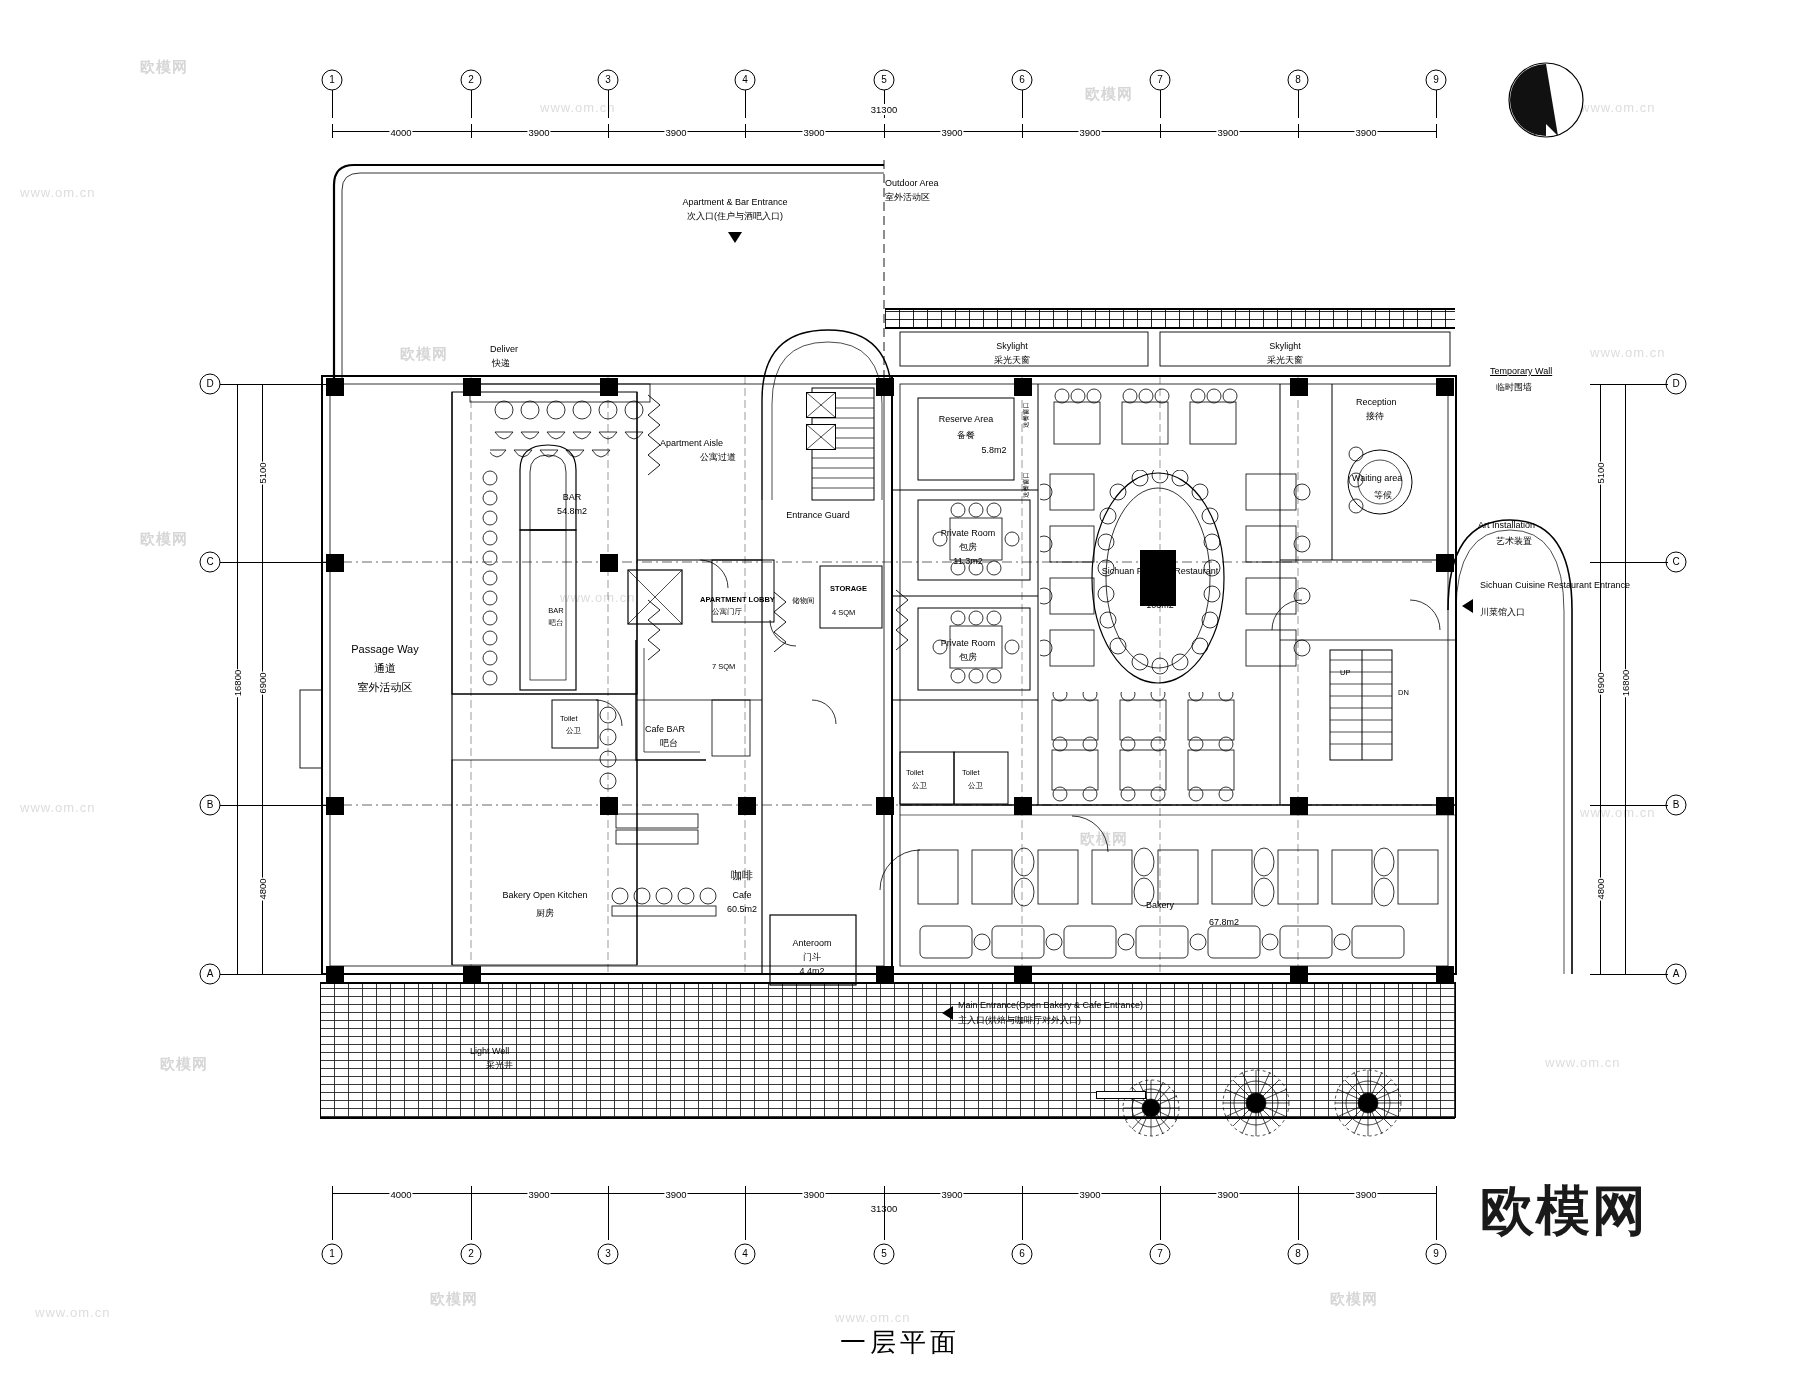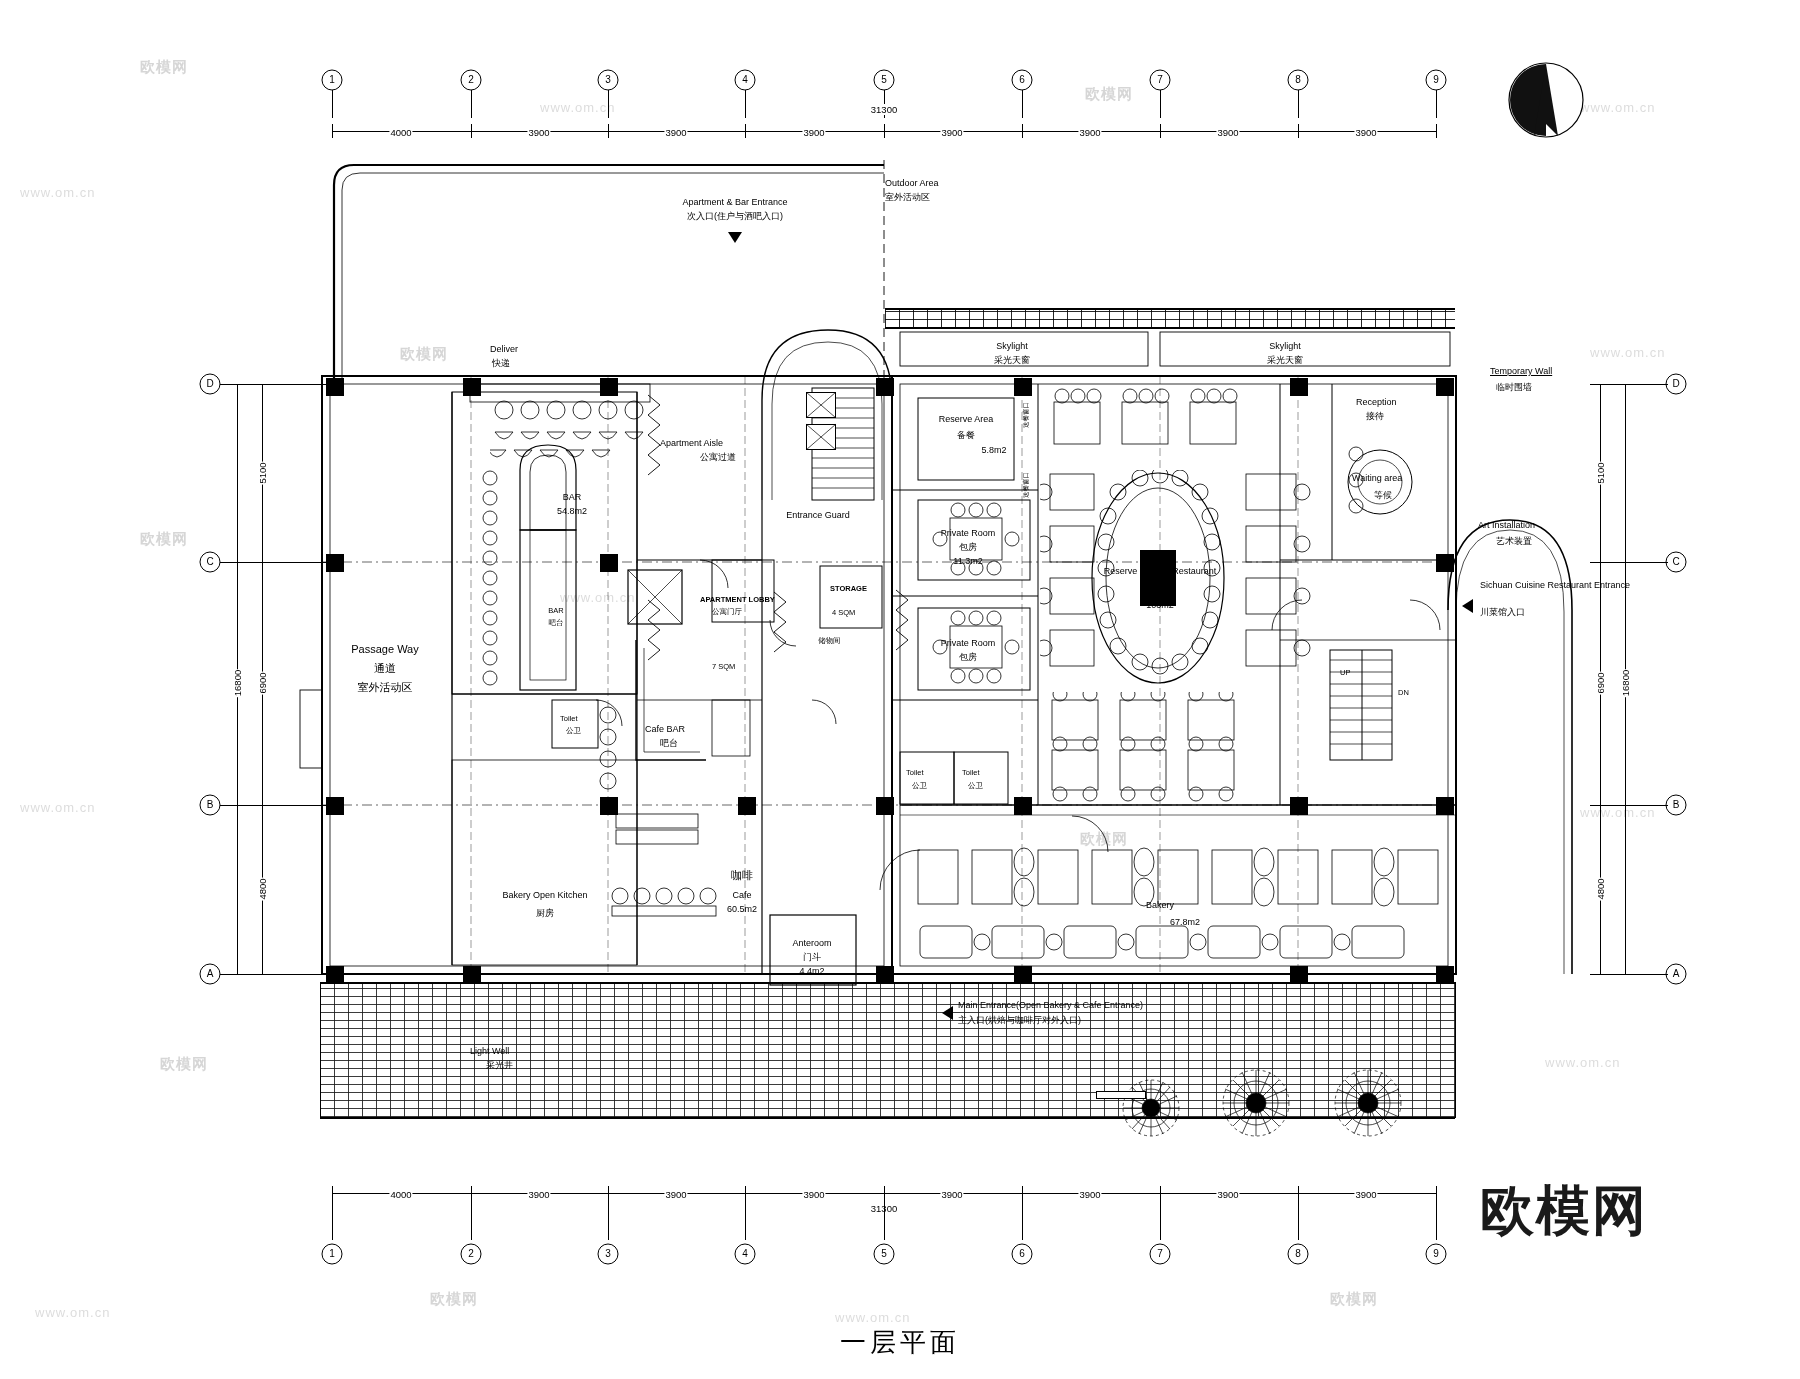--- a/index.html
+++ b/index.html
@@ -809,21 +809,21 @@
   <div class="lbl c tiny" style="left:556px; top:606px;">BAR</div>
   <div class="lbl c tiny" style="left:556px; top:618px;">吧台</div>
 
   <div class="lbl c" style="left:818px; top:510px;">Entrance Guard</div>
 
   <div class="lbl tiny" style="left:700px; top:595px; font-weight:bold;">APARTMENT LOBBY</div>
   <div class="lbl tiny" style="left:712px; top:607px;">公寓门厅</div>
   <div class="lbl tiny" style="left:712px; top:619px;margin-top:43px;">7 SQM</div>
 
   <div class="lbl tiny" style="left:830px; top:584px; font-weight:bold;">STORAGE</div>
-  <div class="lbl tiny" style="left:818px; top:596px;margin-top:40px;">储物间</div>
+  <div class="lbl tiny" style="left:792px; top:596px;">储物间</div>
   <div class="lbl tiny" style="left:832px; top:608px;">4 SQM</div>
 
   <div class="lbl" style="left:645px; top:724px;">Cafe BAR</div>
   <div class="lbl" style="left:660px; top:738px;">吧台</div>
 
   <div class="lbl tiny" style="left:560px; top:714px;">Toilet</div>
   <div class="lbl tiny" style="left:566px; top:726px;">公卫</div>
 
   <div class="lbl c big" style="left:385px; top:644px;">Passage Way</div>
   <div class="lbl c big" style="left:385px; top:663px;">通道</div>
@@ -858,41 +858,41 @@
 
   <div class="lbl c" style="left:968px; top:638px;">Private Room</div>
   <div class="lbl c" style="left:968px; top:652px;">包房</div>
 
   <div class="lbl" style="left:1356px; top:397px;">Reception</div>
   <div class="lbl" style="left:1366px; top:411px;">接待</div>
 
   <div class="lbl" style="left:1352px; top:473px;">Waiting area</div>
   <div class="lbl" style="left:1374px; top:490px;">等候</div>
 
-  <div class="lbl c" style="left:1160px; top:566px;">Reserve Cuisine Restaurant</div>
+  <div class="lbl c" style="left:1160px; top:566px;">Sichuan Passage Restaurant</div>
   <div class="lbl c" style="left:1160px; top:584px;">川菜馆</div>
   <div class="lbl c" style="left:1160px; top:600px;">103m2</div>
 
   <div class="lbl" style="left:1490px; top:366px;text-decoration:underline;">Temporary Wall</div>
   <div class="lbl" style="left:1496px; top:382px;">临时围墙</div>
 
   <div class="lbl" style="left:1478px; top:520px;">Art Installation</div>
   <div class="lbl" style="left:1496px; top:536px;">艺术装置</div>
 
   <div class="arrowtri tri-left" style="left:1462px; top:599px;"></div>
   <div class="lbl" style="left:1480px; top:580px;">Sichuan Cuisine Restaurant Entrance</div>
   <div class="lbl" style="left:1480px; top:607px;">川菜馆入口</div>
 
   <div class="lbl tiny" style="left:906px; top:768px;">Toilet</div>
   <div class="lbl tiny" style="left:912px; top:781px;">公卫</div>
   <div class="lbl tiny" style="left:962px; top:768px;">Toilet</div>
   <div class="lbl tiny" style="left:968px; top:781px;">公卫</div>
 
   <div class="lbl c" style="left:1160px; top:900px;">Bakery</div>
-  <div class="lbl c" style="left:1185px; top:917px;">67.8m2</div>
+  <div class="lbl c" style="left:1224px; top:917px;">67.8m2</div>
 
   <div class="lbl tiny" style="left:1340px; top:668px;">UP</div>
   <div class="lbl tiny" style="left:1398px; top:688px;">DN</div>
 
   <div class="arrowtri tri-left" style="left:942px; top:1006px;"></div>
   <div class="lbl" style="left:958px; top:1000px;">Main Entrance(Open Bakery &amp; Cafe Entrance)</div>
   <div class="lbl" style="left:958px; top:1015px;">主入口(烘焙与咖啡厅对外入口)</div>
 
   <div class="lbl" style="left:470px; top:1046px;">Light Well</div>
   <div class="lbl" style="left:486px; top:1060px;">采光井</div>

